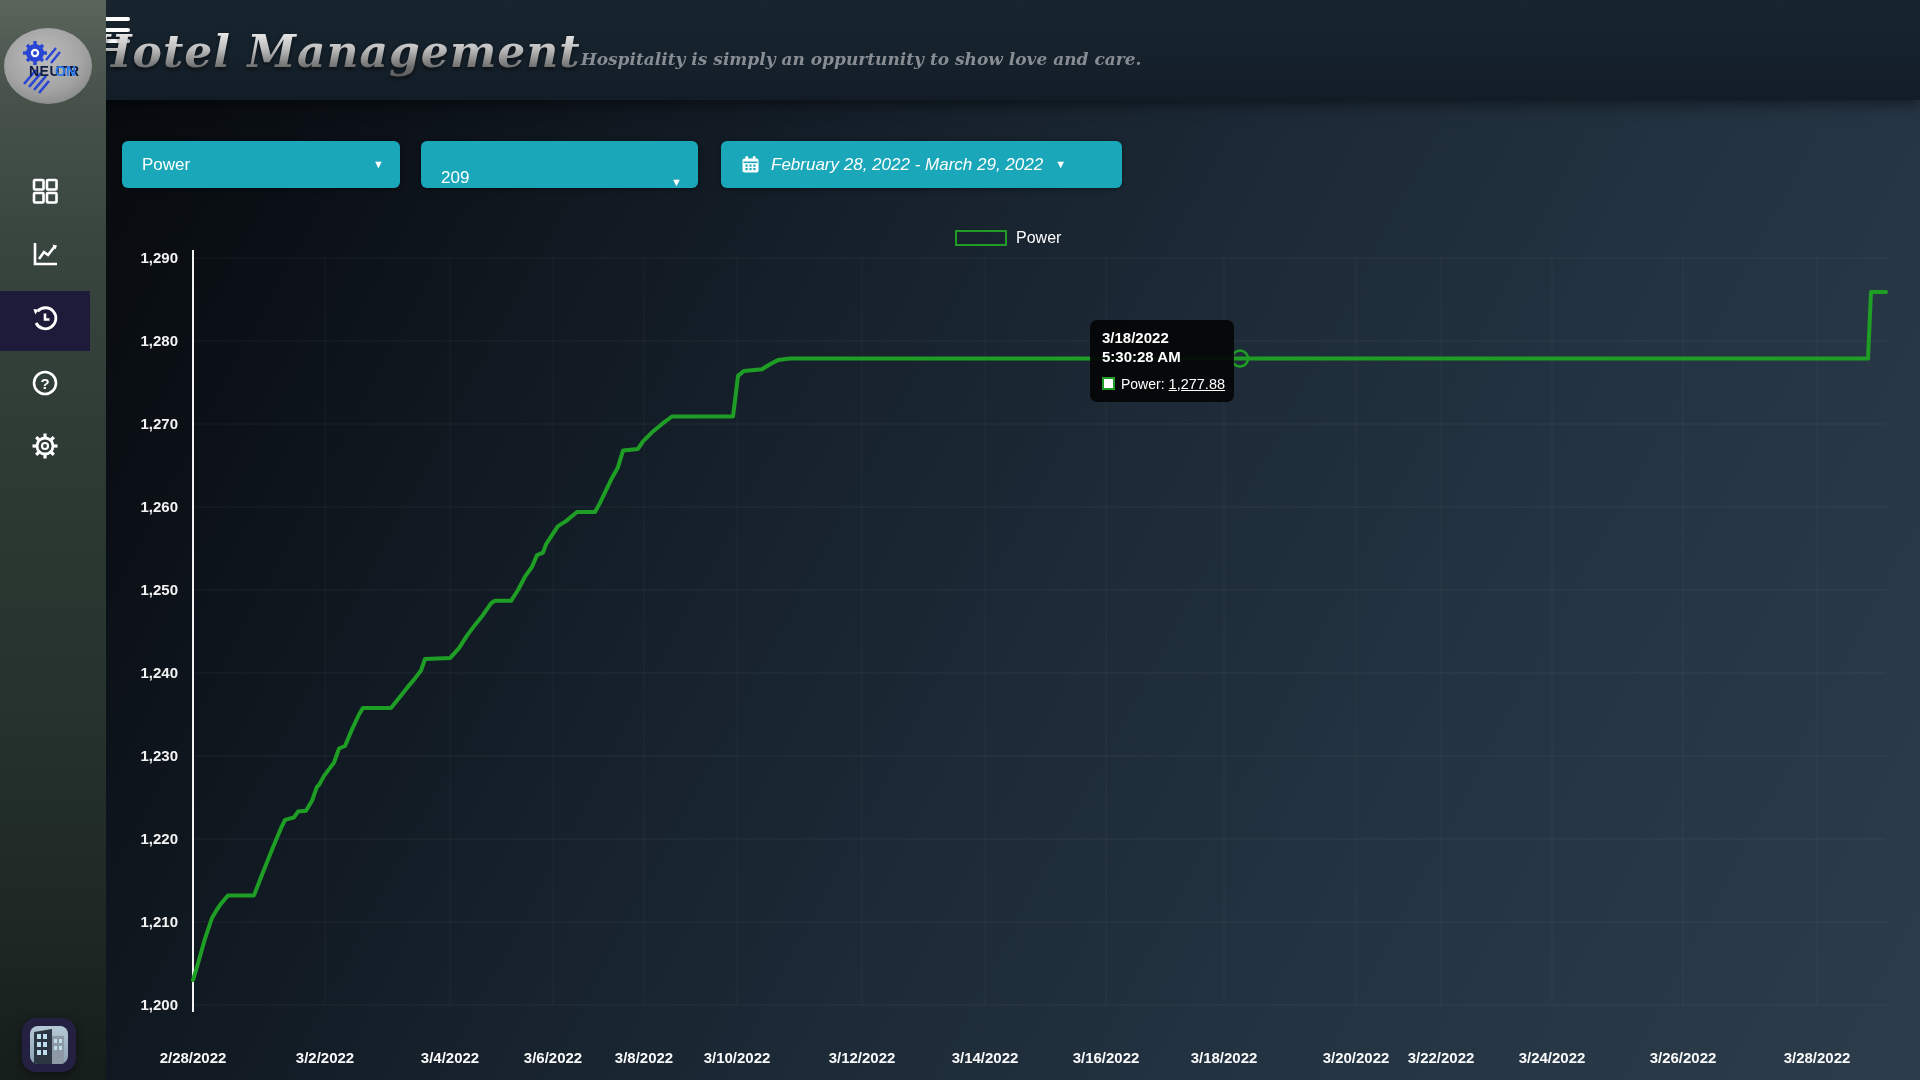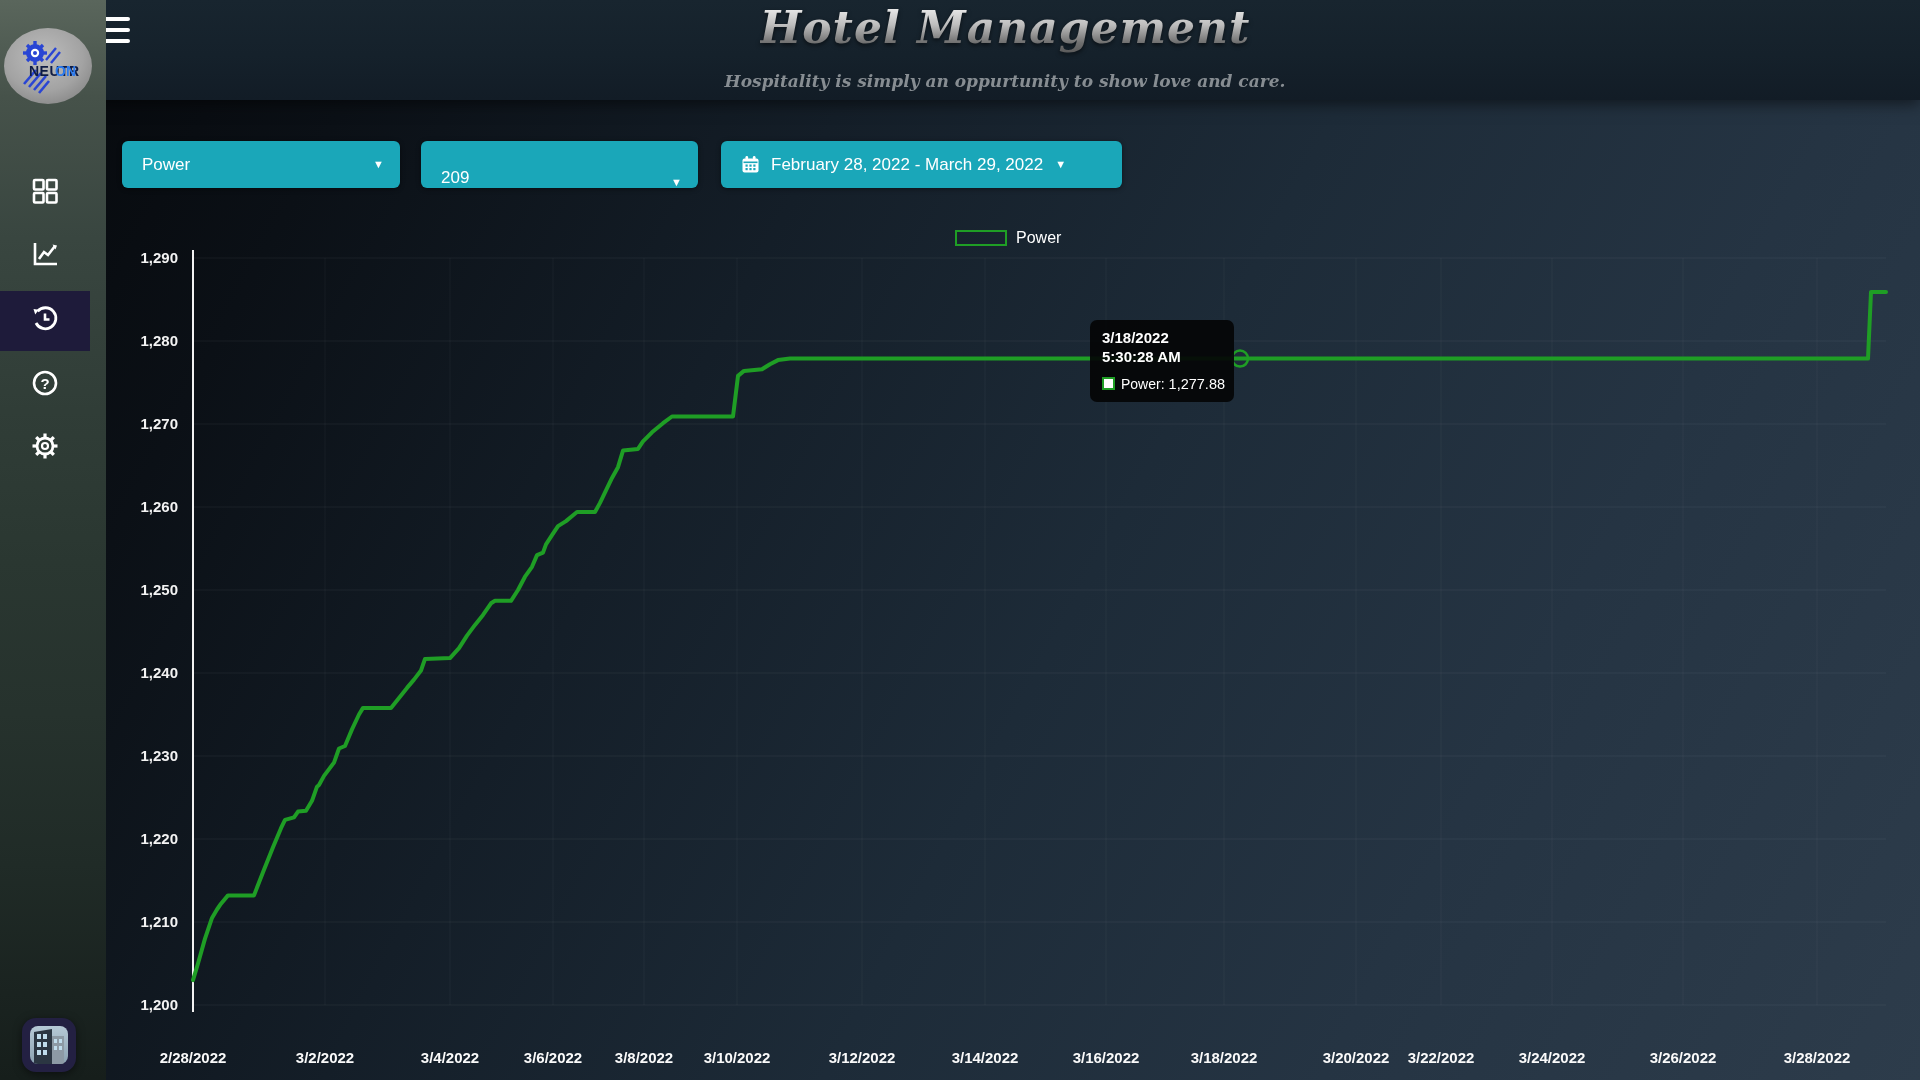--- a/index.html
+++ b/index.html
@@ -16,21 +16,21 @@
   .y-axis{stroke:#f2f2f2;stroke-width:2;}
   .series-line{fill:none;stroke-width:4;stroke-linejoin:round;stroke-linecap:round;}
   .tick-y{fill:#f3f3f3;font:700 15px "Liberation Sans",sans-serif;text-anchor:end;}
   .tick-x{fill:#fafafa;font:700 15px "Liberation Sans",sans-serif;text-anchor:middle;}
   .marker-ring{fill:none;stroke-width:2.5;}
   
   .header-band{
     position:absolute;left:90px;right:0;top:0;height:100px;z-index:3;
     background:linear-gradient(180deg,#18252f 0%,#15212b 55%,#121c26 100%);
     box-shadow:0 4px 14px rgba(0,0,0,0.5);
-    display:flex;flex-direction:column;align-items:center;justify-content:flex-start;
+    display:flex;flex-direction:row;align-items:center;justify-content:flex-start;
   }
   .hamburger{position:absolute;left:12px;top:17px;width:28px;height:26px;display:flex;flex-direction:column;justify-content:space-between;cursor:pointer;}
   .hamburger span{display:block;height:4px;border-radius:2px;background:#fff;}
   .page-title{
     margin-top:2px;
     font-family:"DejaVu Serif",serif;font-style:italic;font-weight:700;font-size:44px;letter-spacing:1px;
     background:linear-gradient(180deg,#fafafa 0%,#bdbdbd 45%,#6f6f6f 80%,#5a5a5a 100%);
     -webkit-background-clip:text;background-clip:text;color:transparent;
     filter:drop-shadow(0 2px 2px rgba(0,0,0,0.55));
   }
@@ -56,21 +56,21 @@
   
   .tooltip{
     position:absolute;left:1090px;top:320px;width:144px;z-index:5;
     background:rgba(4,5,6,0.93);border-radius:7px;padding:9px 12px 10px 12px;
     color:#fff;
   }
   .tooltip .tt-date,.tooltip .tt-time{font-size:15px;font-weight:700;line-height:1.25;}
   .tt-series-row{display:flex;align-items:center;margin-top:9px;}
   .tt-swatch{width:13px;height:13px;background:#fff;margin-right:6px;flex:none;}
   .tt-series-label{font-size:14px;margin-right:4px;}
-  .tt-series-value{font-size:14.5px;}
+  .tt-series-value{font-size:14.5px;text-decoration:underline;}
   
   .sidebar{
     position:absolute;left:0;top:0;width:106px;height:1080px;z-index:10;
     background:linear-gradient(180deg,#5a665c 0%,#46524a 9%,#394640 22%,#303d37 38%,#2a3731 52%,#26322d 66%,#202b27 80%,#1a2320 92%,#161e1b 100%);
   }
   .logo{position:absolute;left:2px;top:26px;cursor:default;}
   .nav-item{
     position:absolute;left:0;width:90px;height:60px;
     display:flex;align-items:center;justify-content:center;cursor:pointer;
   }
@@ -148,21 +148,21 @@
   </div>
 
   <div class="pill" style="left:122px;width:278px;background:#1aa7b9;">
     <span>Power</span>
     <span class="caret caret-right">▼</span>
   </div>
   <div class="pill" style="left:421px;width:277px;background:#1aa7b9;align-items:flex-end;">
     <span>209</span>
     <span class="caret caret-right">▼</span>
   </div>
-  <div class="pill" style="left:721px;width:401px;background:#1aa7b9;">
+  <div class="pill" style="left:721px;width:401px;background:#1aa7b9;font-style:italic;">
     <span class="cal-icon">
       <svg width="19" height="19" viewBox="0 0 19 19">
         <rect x="1.5" y="3.5" width="16" height="14" rx="2" fill="#ffffff"></rect>
         <rect x="4.5" y="1" width="2.6" height="4" rx="1.2" fill="#ffffff"></rect>
         <rect x="11.9" y="1" width="2.6" height="4" rx="1.2" fill="#ffffff"></rect>
         <rect x="2.5" y="6.5" width="14" height="1.6" fill="#1aa7b9"></rect>
         <rect x="4.5" y="9.5" width="2.2" height="2.2" fill="#1aa7b9"></rect>
           <rect x="8.4" y="9.5" width="2.2" height="2.2" fill="#1aa7b9"></rect>
           <rect x="12.3" y="9.5" width="2.2" height="2.2" fill="#1aa7b9"></rect>
         <rect x="4.5" y="13" width="2.2" height="2.2" fill="#1aa7b9"></rect>

